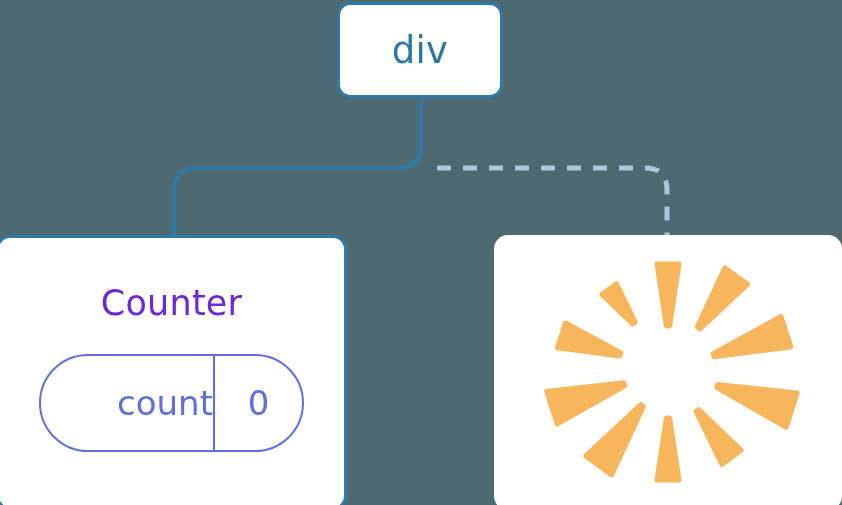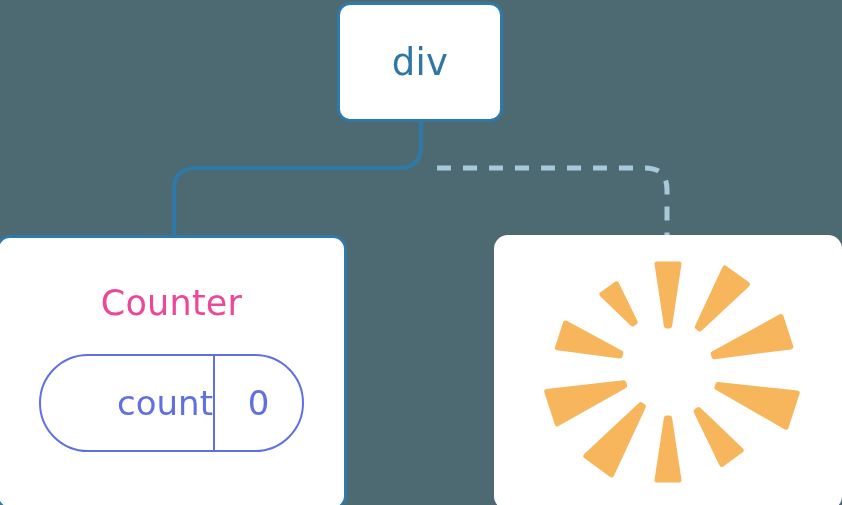--- a/index.html
+++ b/index.html
@@ -27,21 +27,21 @@
     height: 505px;
     pointer-events: none;
   }
 
   
   .node-div {
     position: absolute;
     left: 337px;
     top: 2px;
     width: 166px;
-    height: 120px;
+    height: 96px;
     background: #ffffff;
     border: 3px solid #2f79a8;
     border-radius: 13px;
     box-sizing: border-box;
     display: flex;
     align-items: center;
     justify-content: center;
     z-index: 3;
   }
   .node-div-label {
@@ -63,21 +63,21 @@
     border-radius: 14px;
     box-sizing: border-box;
     z-index: 3;
     display: flex;
     flex-direction: column;
     align-items: center;
     padding-top: 48px;
   }
   .node-counter-title {
     font-size: 35px;
-    color: #ec4899;
+    color: #6d28d9;
     line-height: 1;
     letter-spacing: 0.2px;
   }
 
   .state-pill {
     position: relative;
     margin-top: 33px;
     width: 265px;
     height: 98px;
     border: 2px solid #6070e0;

